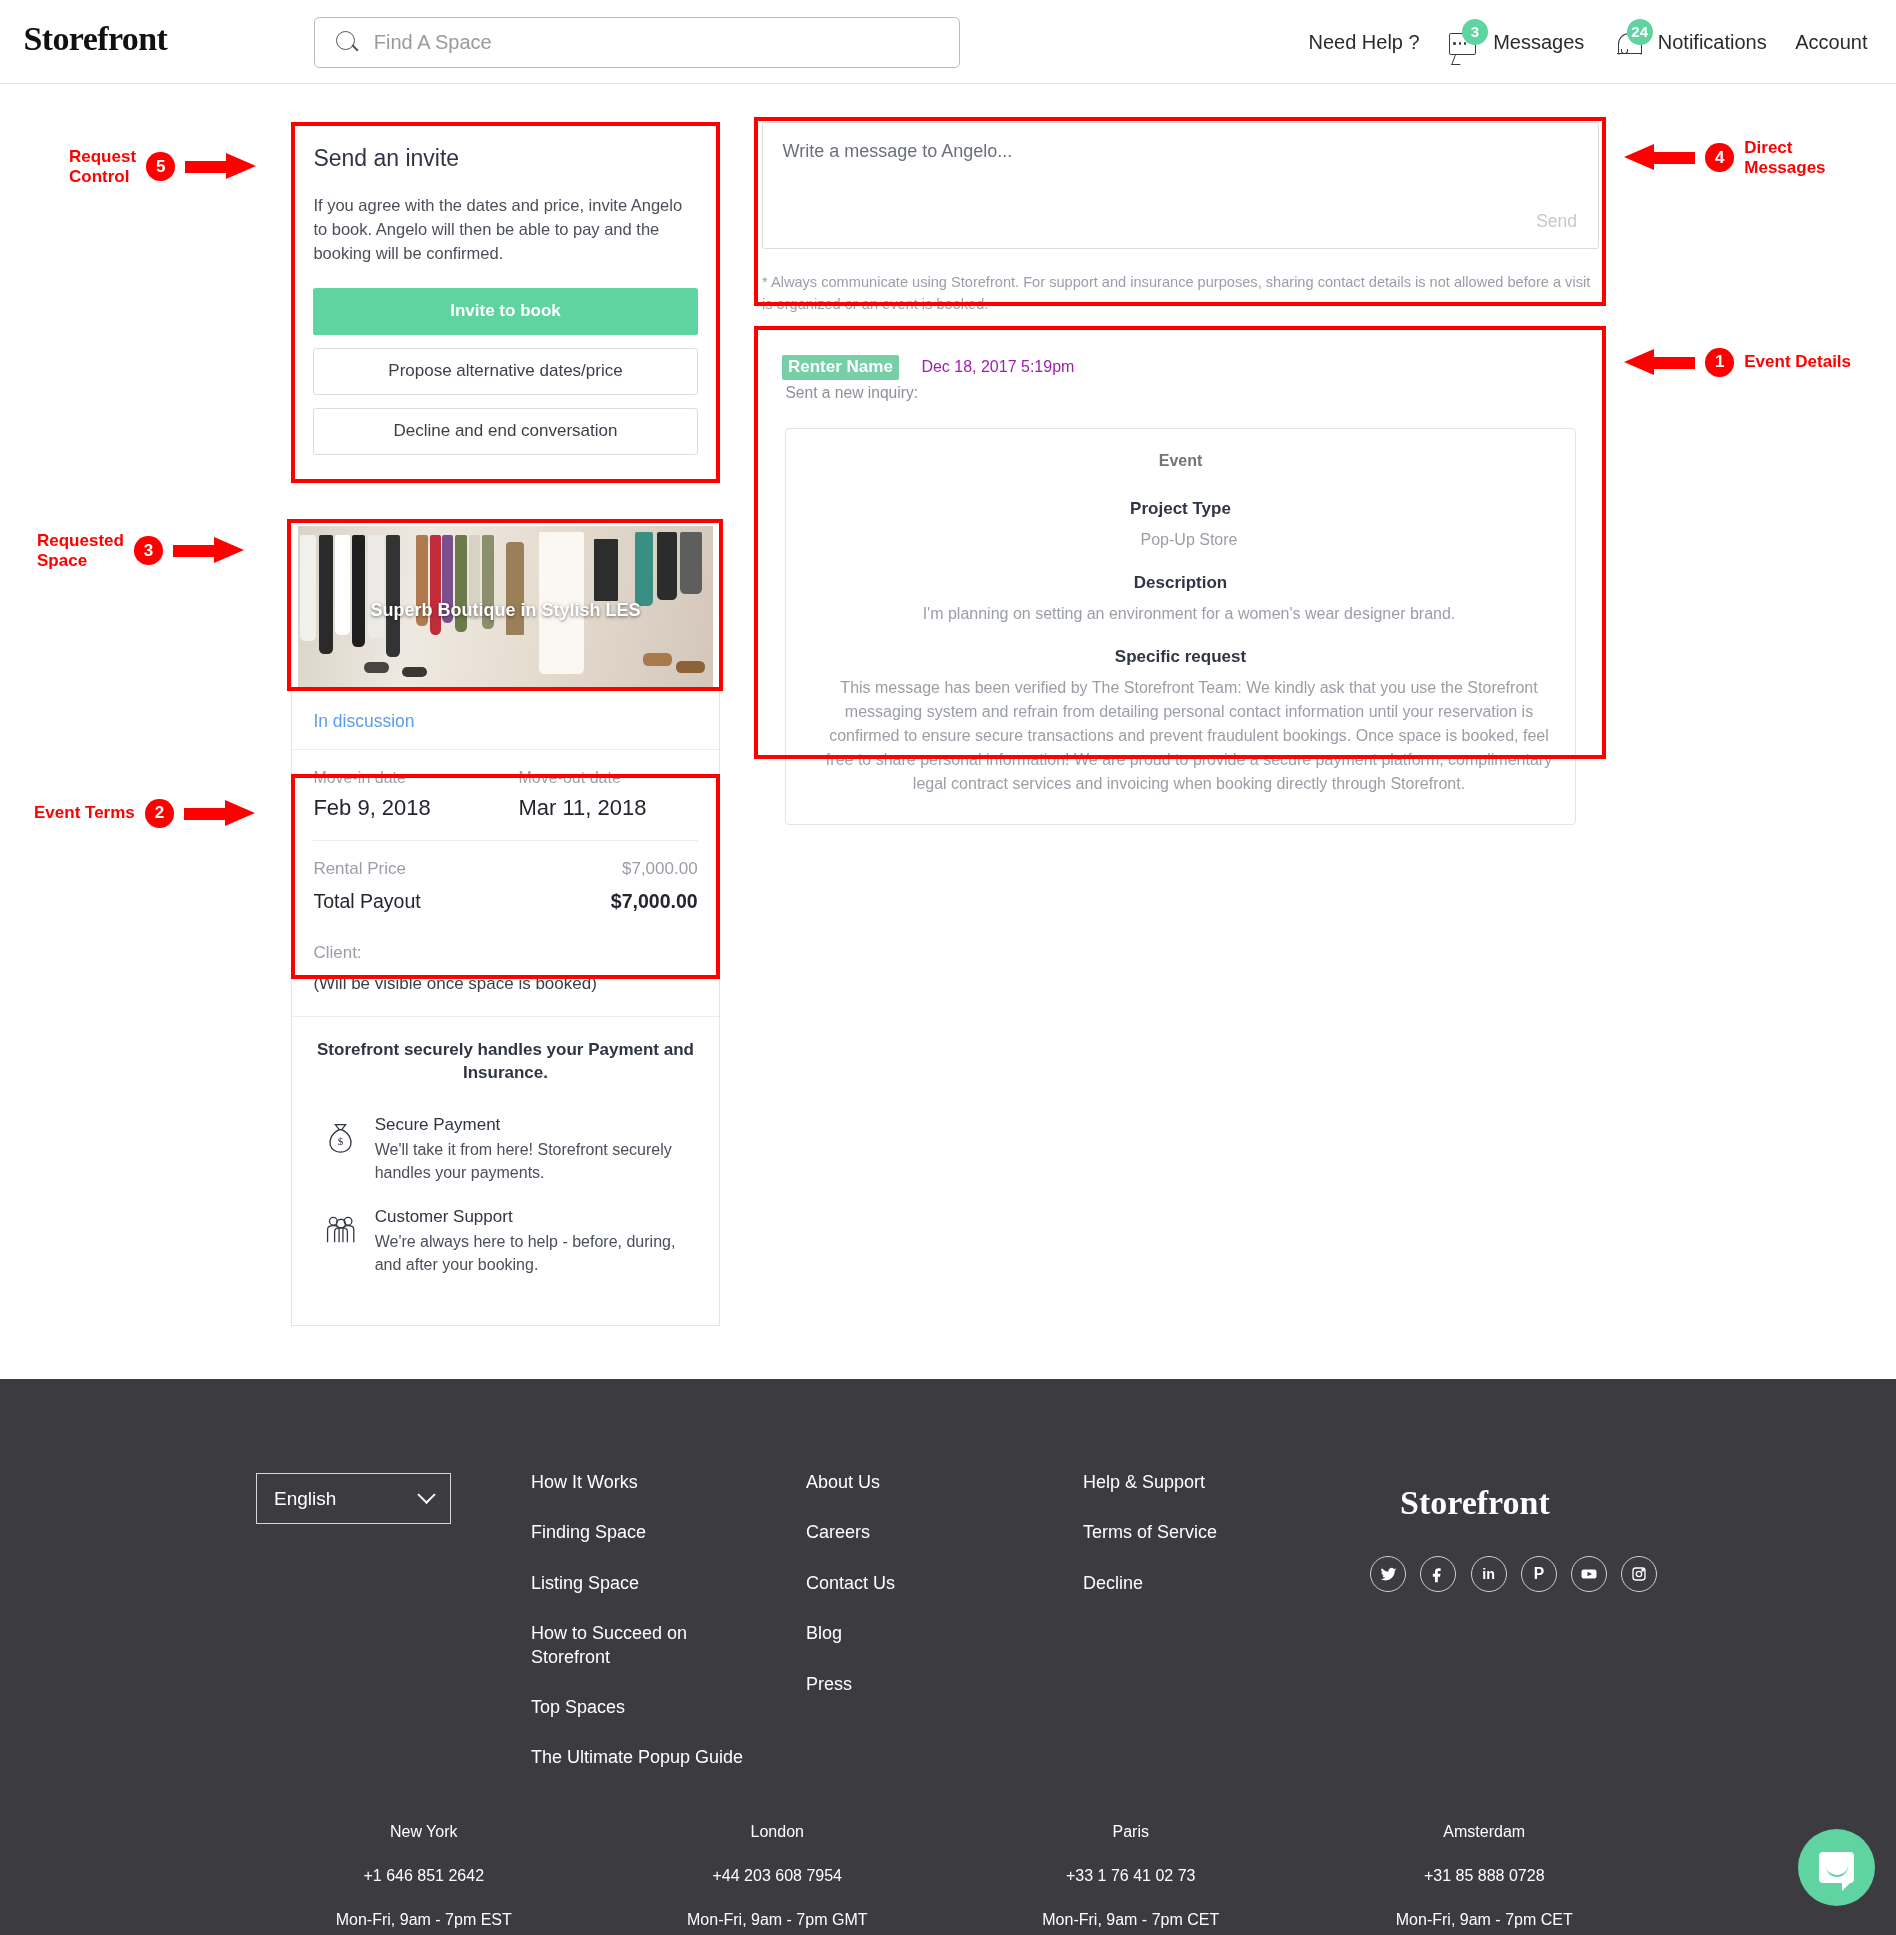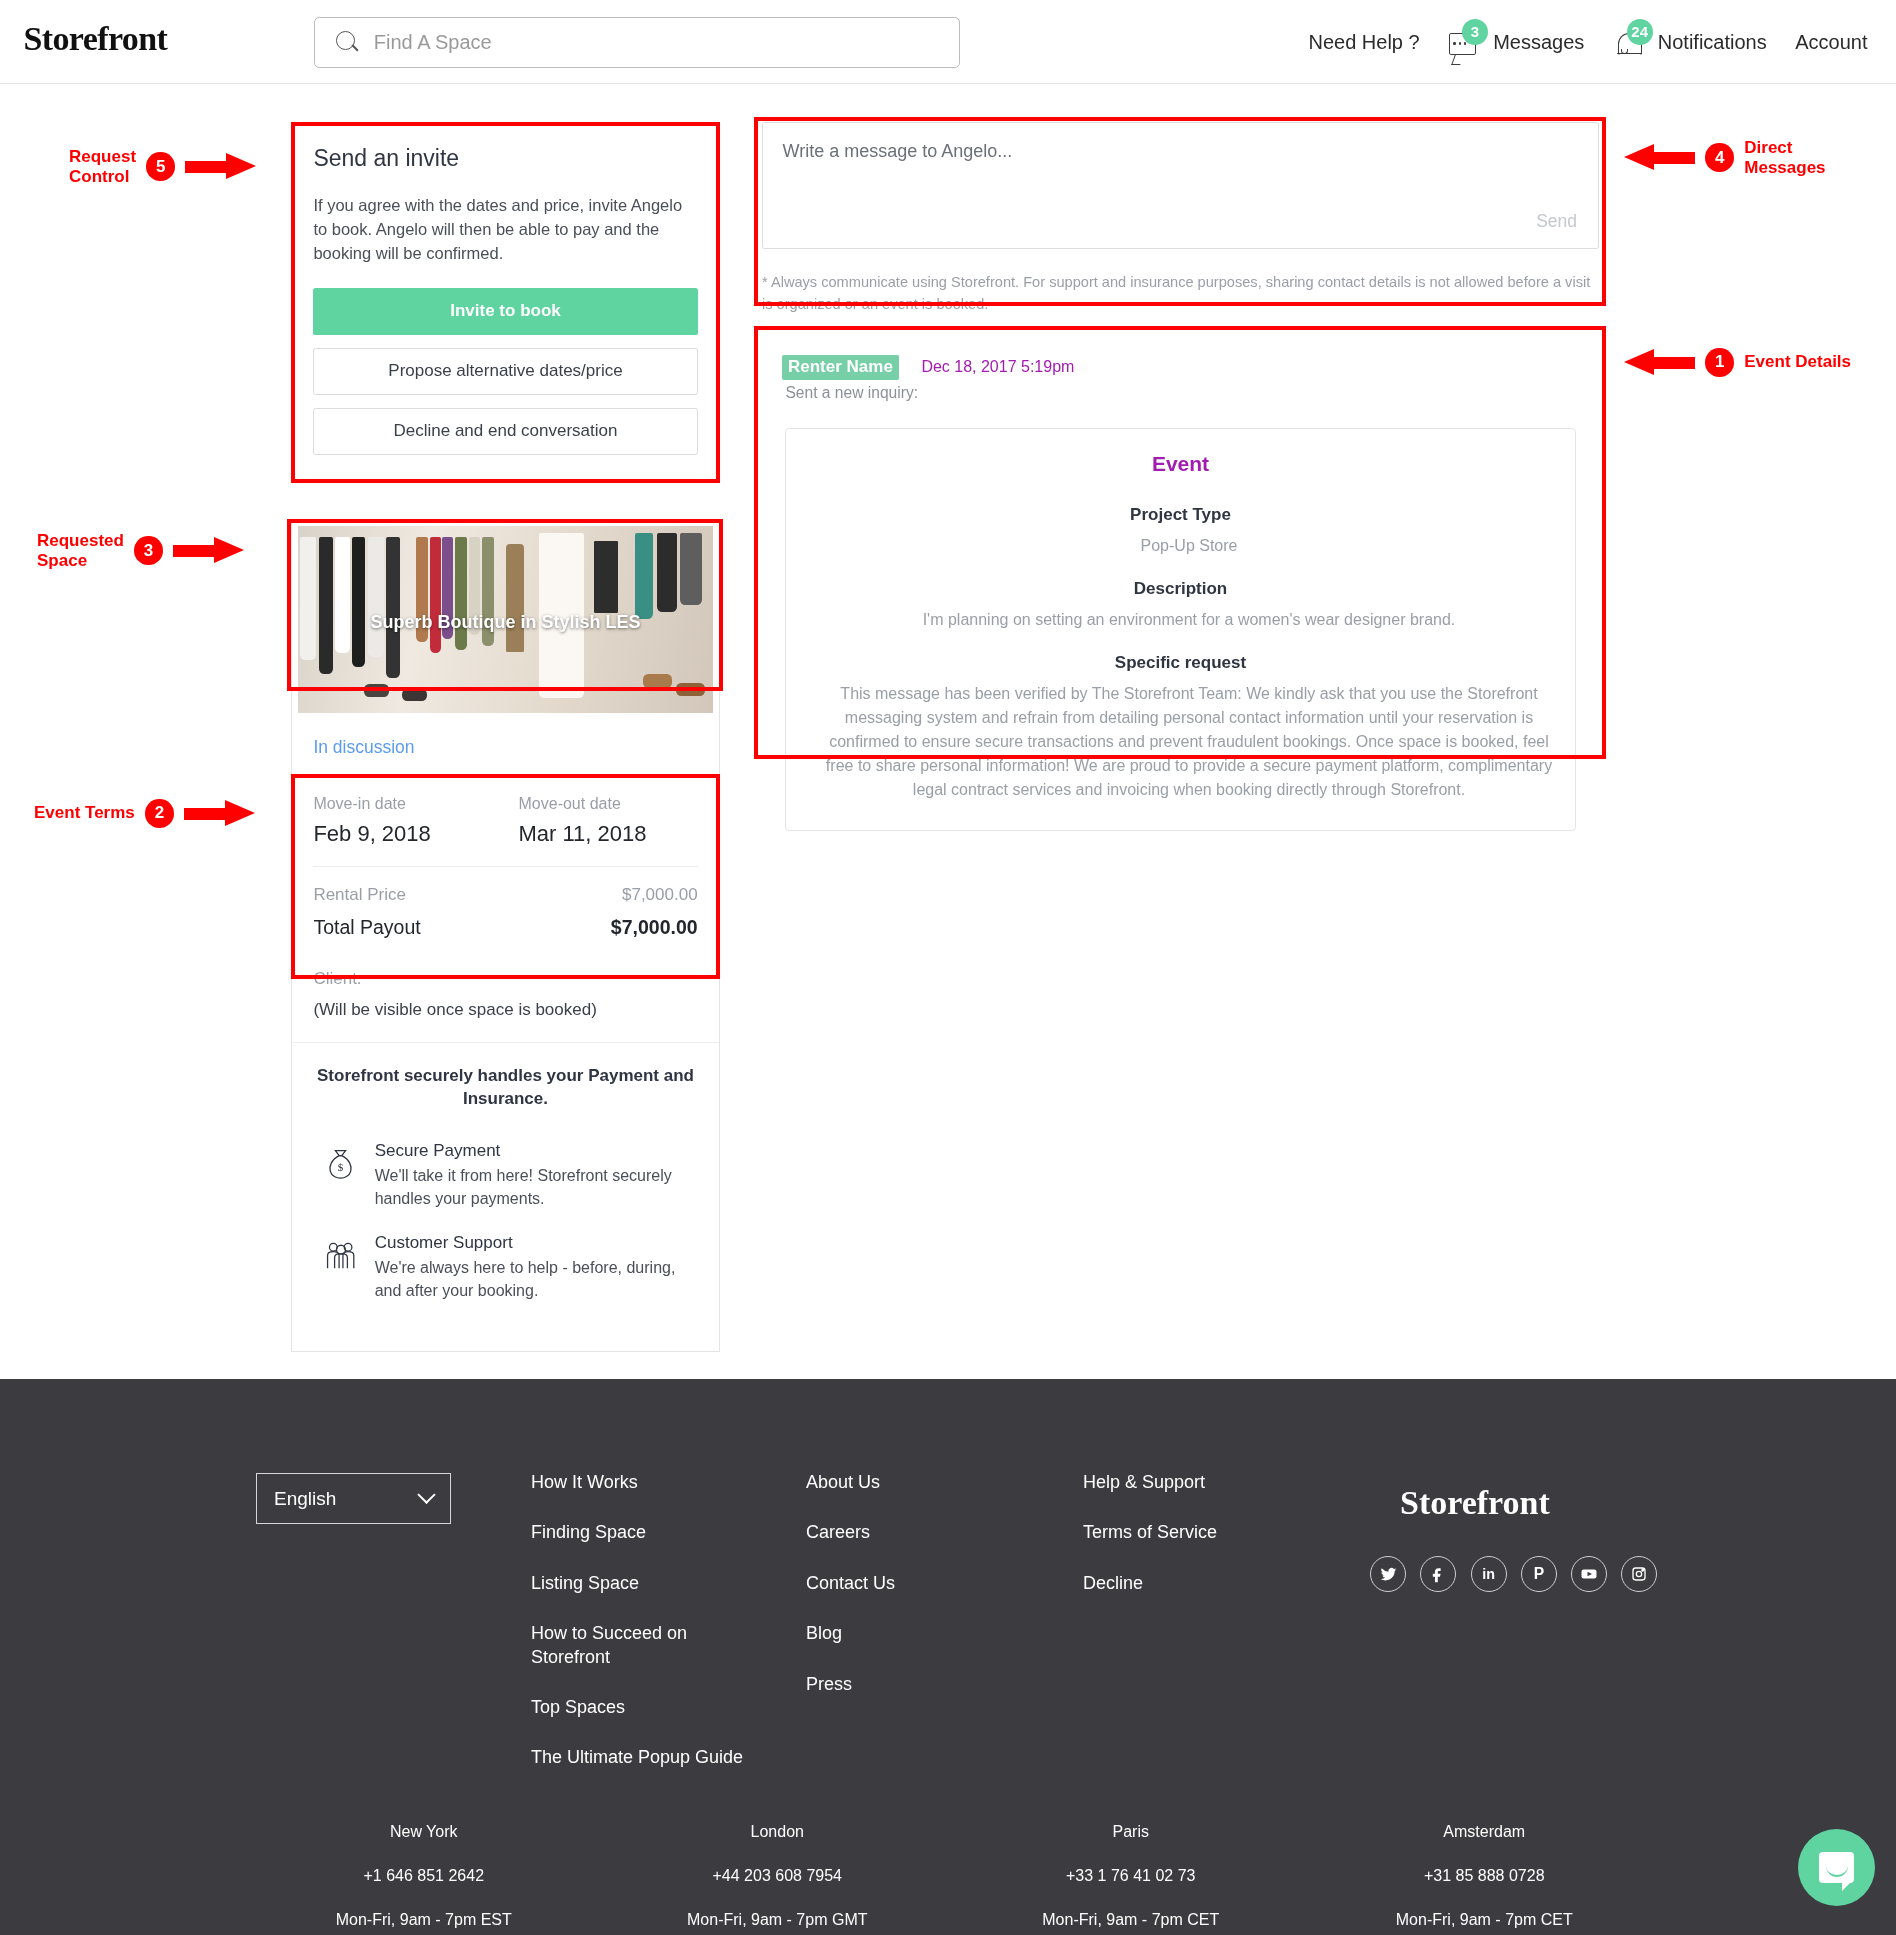--- a/index.html
+++ b/index.html
@@ -115,21 +115,21 @@
   }
   .btn-primary { background: #5fd3a0; color: #fff; font-weight: 700; margin-bottom: 13px; }
   .btn-outline { background: #fff; border: 0.6px solid #dcdcdc; color: #3a3f49; margin-bottom: 13px; }
   .btn-outline:last-child { margin-bottom: 0; }
 
   .space-card {
     position: absolute; left: 291px; top: 519px; width: 429px;
     background: #fff; border: 0.6px solid #e4e4e4;
   }
   .space-photo {
-    position: relative; height: 187px; margin: 5.8px; overflow: hidden;
+    position: relative; height: 161px; margin: 5.8px; overflow: hidden;
     background: linear-gradient(100deg,#d8d2c8 0%,#efe9e1 30%,#e7ded2 55%,#d2c7ba 100%);
   }
   .rack { position: absolute; bottom: 0; top: 6%; }
   .rack i { position: absolute; top: 0; display: block; border-radius: 1.9px 1.9px 5.2px 5.2px; }
   .photo-caption {
     position: absolute; left: 0; right: 0; top: 46%; text-align: center;
     color: #fff; font-size: 18px; font-weight: 600;
     text-shadow: 0 1.3px 3.2px rgba(0,0,0,.55);
   }
   .status-row { padding: 18px 21.4px 17px 21.4px; border-bottom: 0.6px solid #ededed; }
@@ -177,21 +177,21 @@
     font-size: 17px; font-weight: 700; color: #ffffff;
     background: #76cfa6; padding: 1.9px 6.5px 3.2px 6.5px; border-radius: 1.9px;
     filter: blur(0.1px);
   }
   .sender-date { font-size: 16px; color: #a21caf; }
   .sender-sub { font-size: 15.6px; color: #8c9099; padding: 3.9px 19.5px 0 23.4px; }
   .event-box {
     margin: 26px 23.4px 0 23.4px; border: 0.6px solid #e4e4e4; border-radius: 3.9px;
     padding: 23.4px 22px 28.5px 22px; background: #fff;
   }
-  .event-heading { text-align: center; font-size: 21px; font-weight: 700; color: #a21caf; margin-bottom: 28.5px; }
+  .event-heading { text-align: center; font-size: 16px; font-weight: 700; color: #737373; margin-bottom: 28.5px; }
   .field { margin-bottom: 21px; text-align: center; }
   .field:last-child { margin-bottom: 0; }
   .field-label { font-size: 17px; font-weight: 700; color: #2f3542; margin-bottom: 9px; }
   .field-value { font-size: 16px; color: #9a9ea6; line-height: 1.5; padding-left: 17px; }
 
   
   .footer {
     position: absolute; left: 0; top: 1379px; width: 1896px; height: 557px;
     background: #3b3b40;
   }

